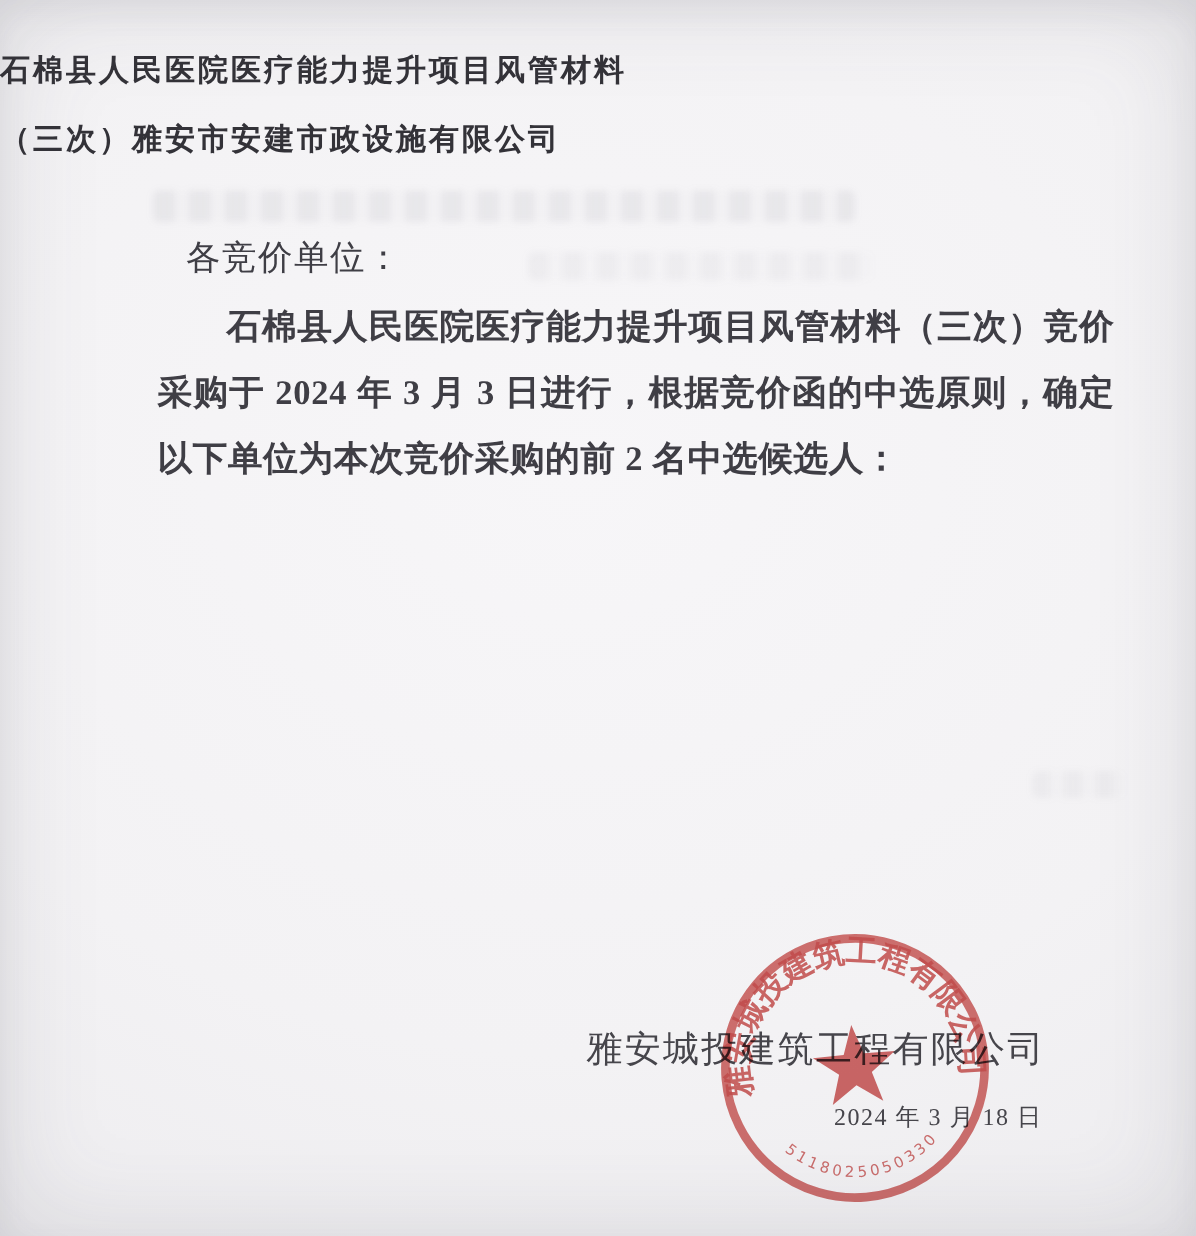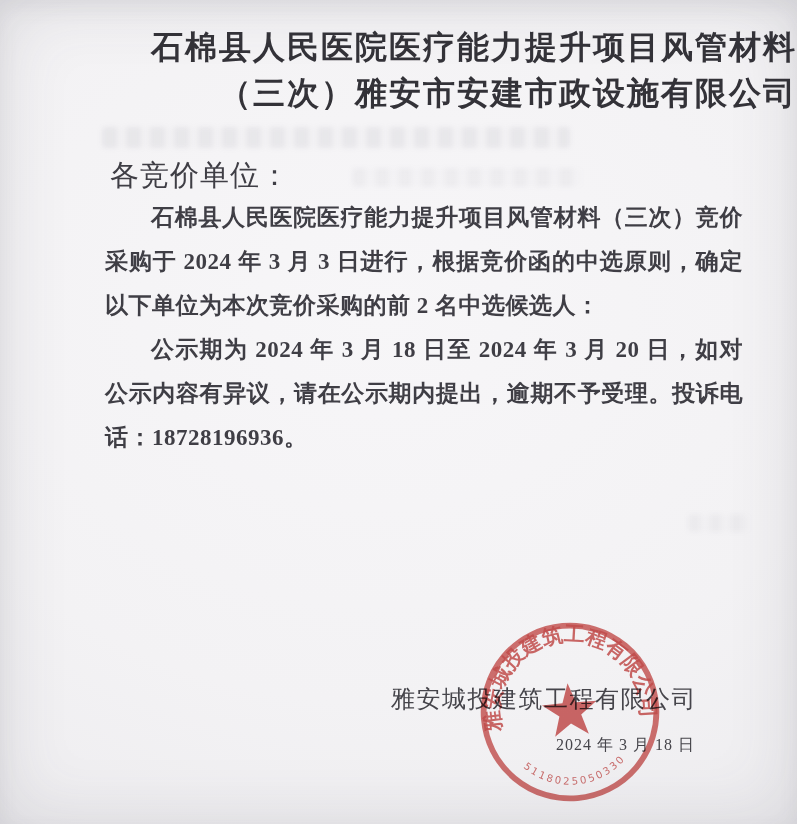--- a/index.html
+++ b/index.html
@@ -17,22 +17,22 @@
     background:
       radial-gradient(135% 105% at 48% 38%, #f7f6f8 0%, #f3f2f4 45%, #ecebee 78%, #e3e2e6 100%);
     box-shadow: inset 0 0 70px rgba(70,70,85,0.14), inset 0 8px 20px rgba(90,90,105,0.08);
     color: #403f46;
   }
   .title {
     position: absolute;
     top: 24px;
     left: 0;
     width: 100%;
-    text-align: right;
-    font-size: 32px;
+    text-align: left;
+    font-size: 20px;
     font-weight: bold;
     color: #333238;
     letter-spacing: 2px;
     line-height: 46px;
   }
   .title .line { display: block; }
   .smudge {
     position: absolute;
     border-radius: 4px;
     filter: blur(2.5px);
@@ -48,22 +48,22 @@
       rgba(105,105,122,0.055) 0 14px, rgba(105,105,122,0.01) 14px 23px);
   }
   .smudge-3 {
     top: 514px; left: 688px; width: 62px; height: 18px;
     background: repeating-linear-gradient(90deg,
       rgba(105,105,122,0.05) 0 13px, rgba(105,105,122,0.01) 13px 21px);
   }
   .salutation {
     position: absolute;
     top: 156px;
-    left: 110px;
-    font-size: 29px;
+    left: 124px;
+    font-size: 23px;
     color: #3f3e45;
     letter-spacing: 1px;
   }
   .body-text {
     position: absolute;
     top: 196px;
     left: 105px;
     width: 638px;
     font-size: 23px;
     line-height: 44px;
@@ -115,21 +115,20 @@
   </h1>
 
   <div class="smudge smudge-1"></div>
   <div class="smudge smudge-2"></div>
   <div class="smudge smudge-3"></div>
 
   <div class="salutation">各竞价单位：</div>
 
   <div class="body-text">
     <p>石棉县人民医院医疗能力提升项目风管材料（三次）竞价采购于 2024 年 3 月 3 日进行，根据竞价函的中选原则，确定以下单位为本次竞价采购的前 2 名中选候选人：</p>
-    <p>公示期为 2024 年 3 月 18 日至 2024 年 3 月 20 日，如对公示内容有异议，请在公示期内提出，逾期不予受理。投诉电话：18728196936。</p>
   </div>
 
   <div class="signature">
     <div class="company">雅安城投建筑工程有限公司</div>
     <div class="date">2024 年 3 月 18 日</div>
   </div>
 
   <svg class="seal" viewBox="0 0 200 200" xmlns="http://www.w3.org/2000/svg">
     <defs>
       <path id="sealTopArc" d="M 32.9 131.3 A 74 74 0 1 1 167.1 131.3" fill="none"></path>

